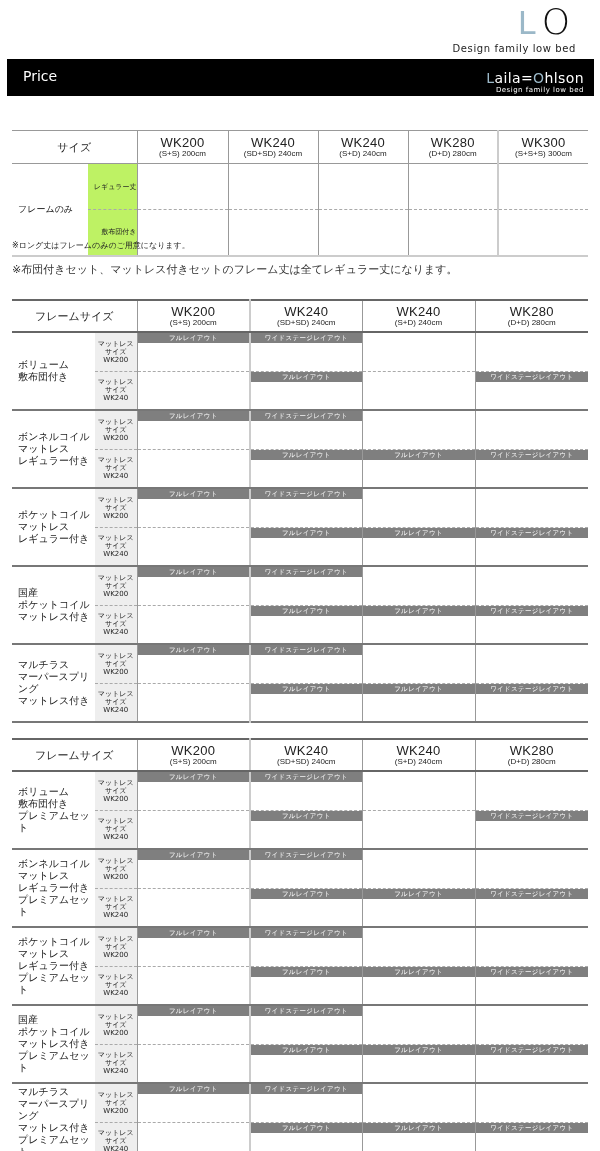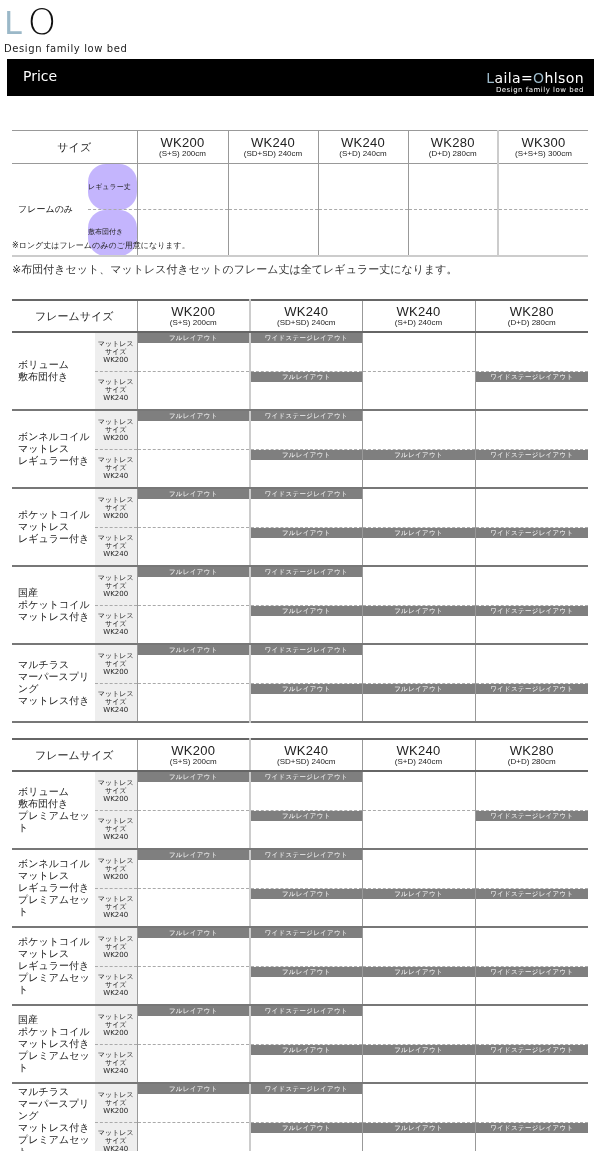--- a/index.html
+++ b/index.html
@@ -1,19 +1,19 @@
 <!DOCTYPE html>
 <html><head>
 <meta charset="utf-8">
 <style>
   * { box-sizing: border-box; margin: 0; padding: 0; }
   html, body { width: 600px; height: 1151px; background: #fff; overflow: hidden; }
   body { font-family: "DejaVu Sans", sans-serif; color: #222; position: relative; }
 
-  .logo { position: absolute; top: 2px; left: 4px; width: 564px; text-align: left; }
+  .logo { position: absolute; top: 2px; left: 12px; width: 564px; text-align: right; }
   .logo-mark { font-family: "DejaVu Sans", sans-serif; font-weight: 200; font-size: 36px; line-height: 40px; letter-spacing: 6px; }
   .logo-mark .l { color: #9bb8c8; font-weight: normal; font-size: 32px; -webkit-text-stroke: 0; }
   .logo-mark .o { color: #111; }
   .logo-sub { font-size: 10px; color: #222; letter-spacing: 0.6px; margin-top: 0px; }
 
   .bar { position: absolute; top: 59px; left: 7px; width: 587px; height: 37px; background: #000; color: #fff; }
   .bar-title { position: absolute; left: 16px; top: 9px; font-size: 14px; }
   .bar-brand { position: absolute; right: 10px; top: 11px; text-align: right; }
   .bar-brand .name { font-size: 14px; line-height: 16px; letter-spacing: 0.4px; }
   .bar-brand .name .accent { color: #9bb8c8; }
@@ -25,21 +25,21 @@
   
   .t1 { top: 110px; width: 576px; border-top: 1px solid #999; border-bottom: 2px solid #ccc; }
   .t1 th { height: 33px; border-bottom: 1px solid #999; text-align: center; }
   .t1 .col-sep { border-left: 1px solid #999; }
   .size-main { font-family: "Liberation Sans", sans-serif; font-size: 13px; line-height: 13px; display: block; letter-spacing: 0.3px; }
   .size-sub { font-family: "Liberation Sans", sans-serif; font-size: 8px; line-height: 9px; display: block; }
   .hd-label { font-size: 11px; }
   .t1 td.cell { height: 46px; border-left: 1px solid #999; }
   .t1 tr.r1 td.cell, .t1 tr.r1 td.sub { border-bottom: 1px dashed #aaa; }
   .t1 td.grp { font-size: 9px; padding-left: 6px; }
-  .t1 td.sub { background: #c4b5fd; font-size: 7px; text-align: left; border-radius: 18px; }
+  .t1 td.sub { background: #bef264; font-size: 7px; text-align: right; }
 
   .note1 { position: absolute; top: 240px; left: 12px; font-size: 8px; }
   .note2 { position: absolute; top: 262px; left: 12px; font-size: 11px; color: #333; }
 
   
   .tx { width: 576px; border-top: 2px solid #666; border-bottom: 2px solid #777; }
   .tx th { height: 32px; border-bottom: 2px solid #666; text-align: center; }
   .tx th + th { border-left: 1px solid #999; }
   .tx th.c2 { border-left: 2px solid #ccc; }
   .tx td.grp { font-size: 10px; line-height: 12px; padding-left: 6px; border-bottom: 2px solid #777; }

